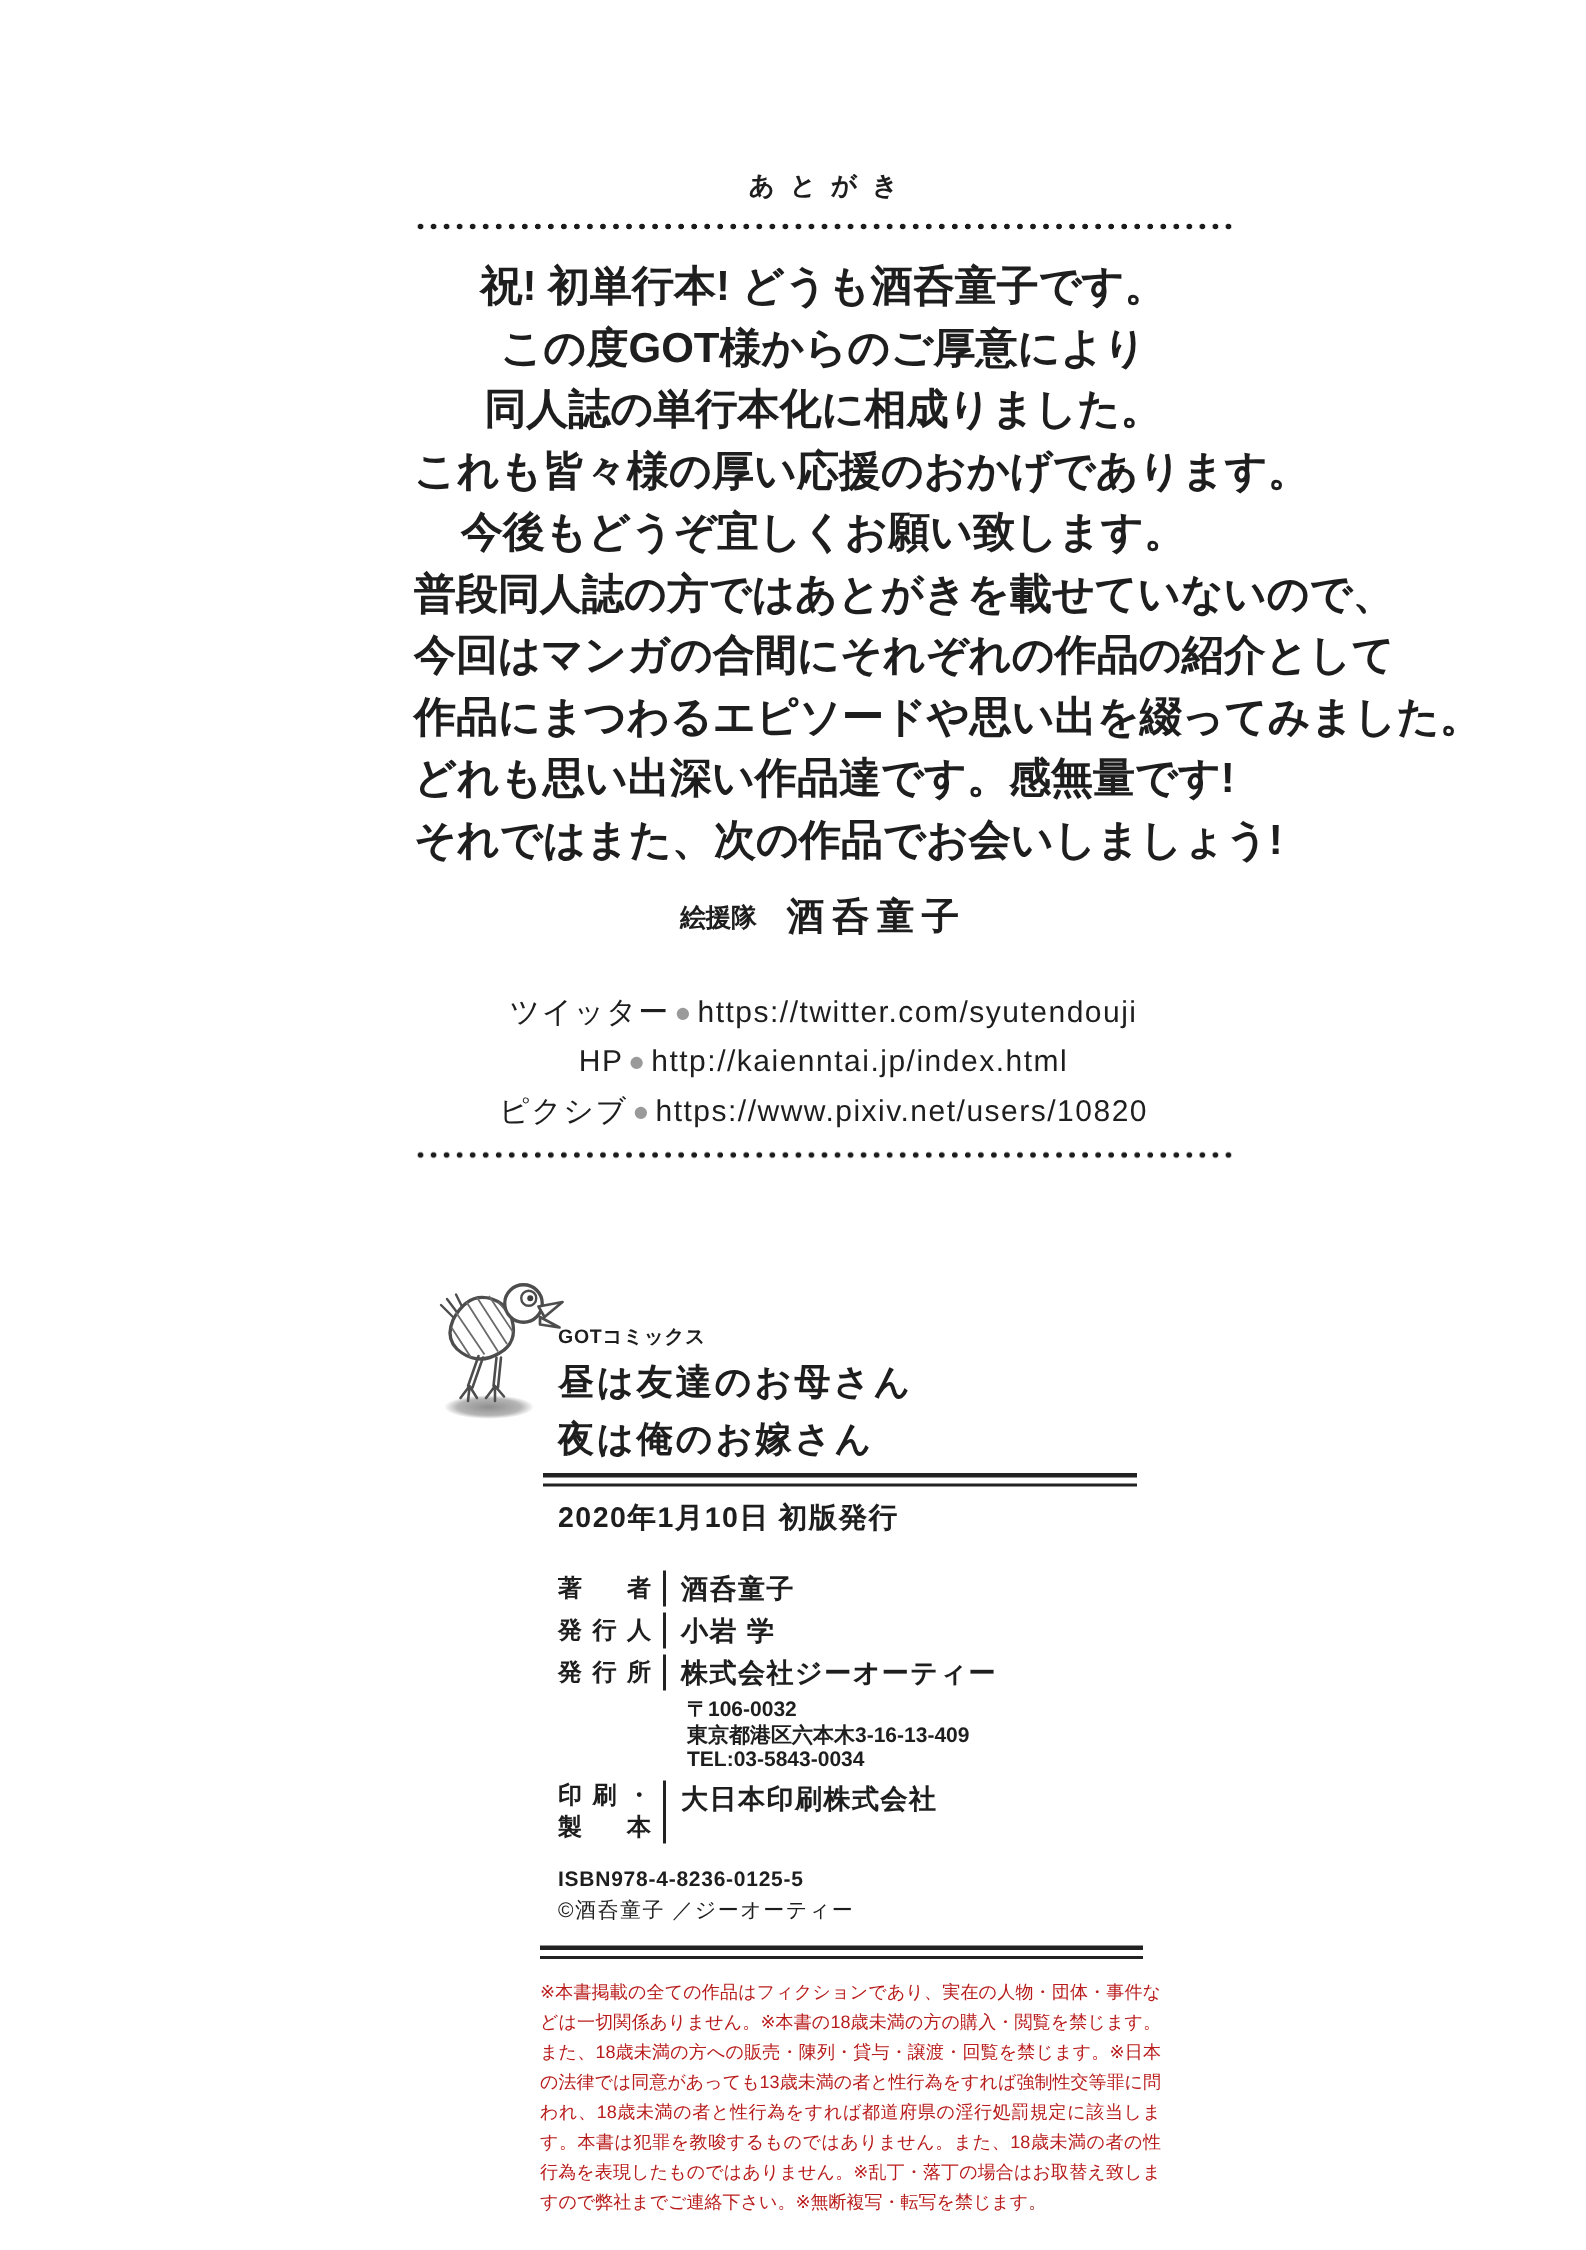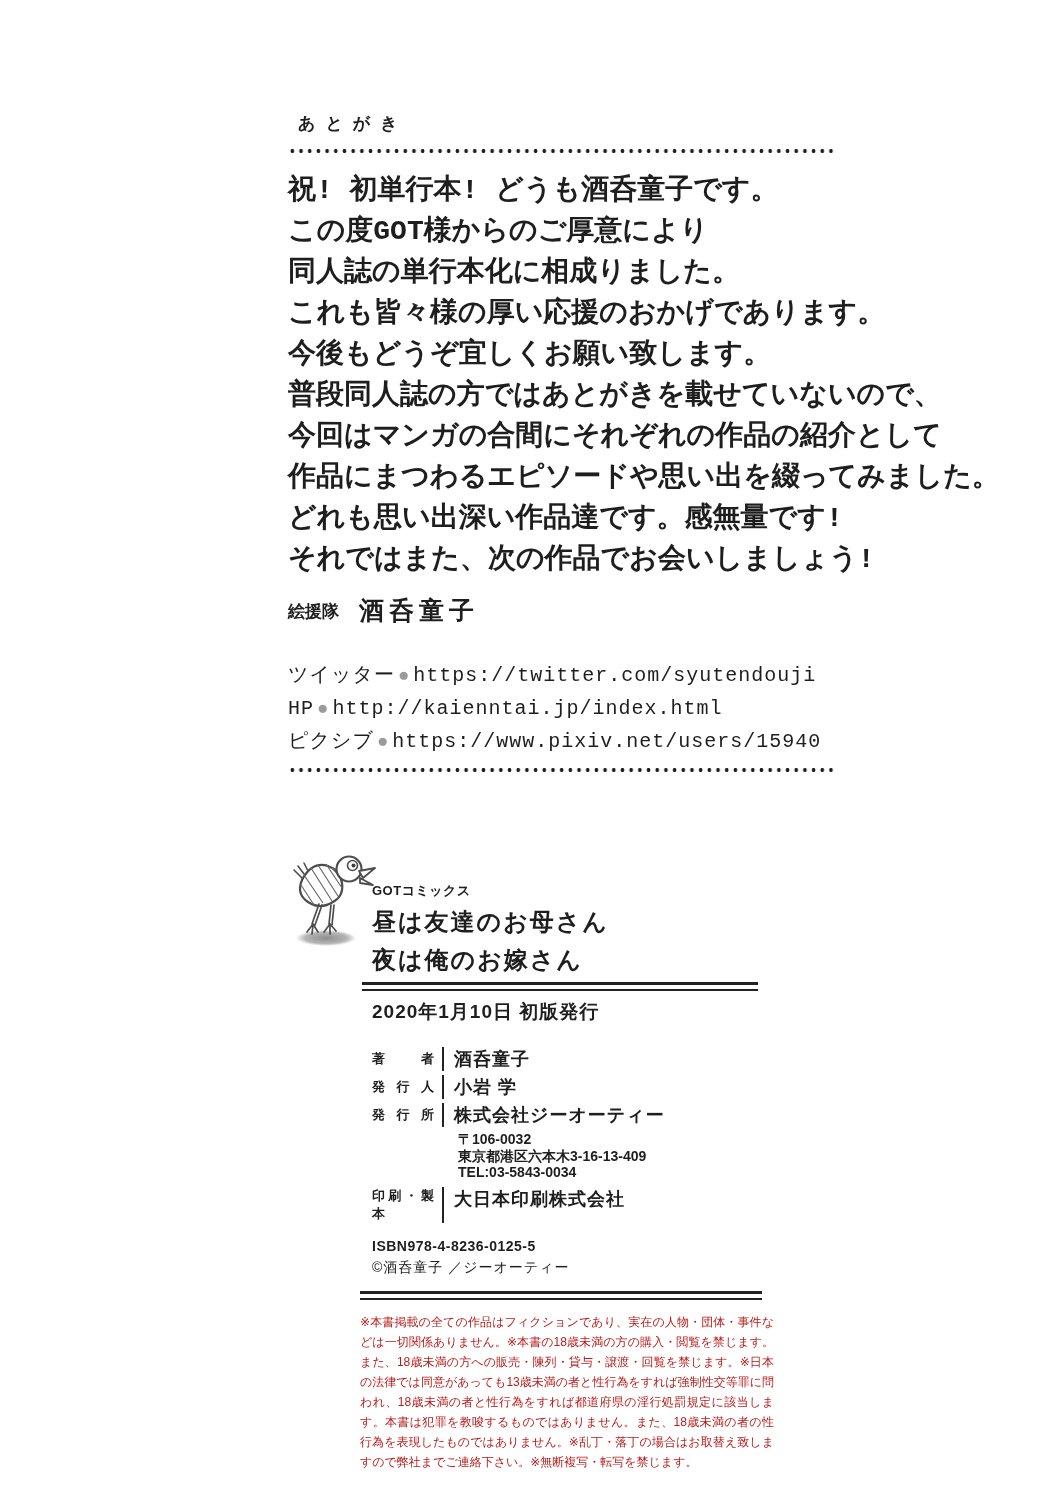--- a/index.html
+++ b/index.html
@@ -4,21 +4,21 @@
 <style>
   html,body{margin:0;padding:0;}
   body{
     width:1057px;height:1500px;background:#ffffff;
     font-family:"Liberation Sans","DejaVu Sans",sans-serif;
     color:#1e1e1e;
   }
   .page{position:relative;width:1057px;height:1500px;background:#fff;overflow:hidden;}
 
   
-  .afterword{position:absolute;left:288px;top:112px;width:546px;text-align:left;font-family:Liberation Mono, monospace;}
+  .afterword{position:absolute;left:276px;top:112px;width:546px;text-align:center;}
   .afterword-title{font-size:17px;font-weight:bold;letter-spacing:10px;padding-left:10px;}
   .dotted{
     height:6px;margin-top:13px;
     background-image:radial-gradient(circle,#1b1b1b 1.7px,transparent 2.1px);
     background-size:8.7px 6px;background-repeat:repeat-x;background-position:0 50%;
   }
   .afterword-body{margin-top:16px;font-size:28px;font-weight:bold;white-space:nowrap;}
   .afterword-body .body-line{height:41px;line-height:41px;}
   .signature{margin-top:14px;}
   .signature-group{font-size:17px;font-weight:bold;margin-right:20px;vertical-align:2px;}
@@ -33,21 +33,21 @@
 
   
   .colophon{position:absolute;left:360px;top:882px;width:414px;}
   .imprint{padding-left:12px;font-size:13px;font-weight:bold;letter-spacing:0.5px;}
   .book-title{padding-left:12px;margin-top:3px;font-size:24px;font-weight:bold;letter-spacing:2px;}
   .book-title .title-line{height:38px;line-height:38px;white-space:nowrap;}
   .rule-double{margin-top:3px;height:4px;border-top:3px solid #222;border-bottom:2px solid #222;width:396px;margin-left:2px;}
   .edition{padding-left:12px;margin-top:8px;font-size:19px;font-weight:bold;letter-spacing:1px;}
   .credits{margin-top:22px;padding-left:12px;}
   .credit-row{display:flex;align-items:stretch;margin-bottom:4px;}
-  .credit-label{width:62px;font-size:13px;font-weight:bold;text-align:justify;text-align-last:justify;align-self:center;}
+  .credit-label{width:62px;font-size:16px;font-weight:bold;text-align:justify;text-align-last:justify;align-self:center;}
   .credit-bar{width:2px;background:#222;margin:0 10px 0 8px;}
   .credit-value{font-size:18px;font-weight:bold;letter-spacing:1px;line-height:24px;white-space:nowrap;}
   .credit-sub{margin:1px 0 6px 86px;font-size:14px;font-weight:bold;}
   .credit-sub .address-line{line-height:16.5px;white-space:nowrap;}
   .isbn{padding-left:12px;margin-top:15px;font-size:14px;font-weight:bold;letter-spacing:0.5px;}
   .copyright{padding-left:12px;margin-top:5px;font-size:14px;font-weight:normal;letter-spacing:1px;}
   .rule-double.bottom{margin-top:14px;width:402px;margin-left:0;}
   .disclaimer{margin-top:12px;font-size:12px;line-height:20px;width:414px;text-align:justify;color:#b91c1c;}
 </style>
 </head>
@@ -79,21 +79,21 @@
 
     <div class="links">
 
     <div class="link-line">
         <span class="link-label">ツイッター</span><span class="link-bullet">●</span><span class="link-url">https://twitter.com/syutendouji</span>
       </div>
         <div class="link-line">
         <span class="link-label">HP</span><span class="link-bullet">●</span><span class="link-url">http://kaienntai.jp/index.html</span>
       </div>
         <div class="link-line">
-        <span class="link-label">ピクシブ</span><span class="link-bullet">●</span><span class="link-url">https://www.pixiv.net/users/15940</span>
+        <span class="link-label">ピクシブ</span><span class="link-bullet">●</span><span class="link-url">https://www.pixiv.net/users/10820</span>
       </div>
       </div>
 
     <div class="dotted bottom"></div>
   </div>
 
   <div class="bird">
     <svg viewBox="0 0 92 98" width="92" height="98" xmlns="http://www.w3.org/2000/svg">
       <defs>
         <radialGradient id="shadowGrad" cx="50%" cy="50%" r="50%">

